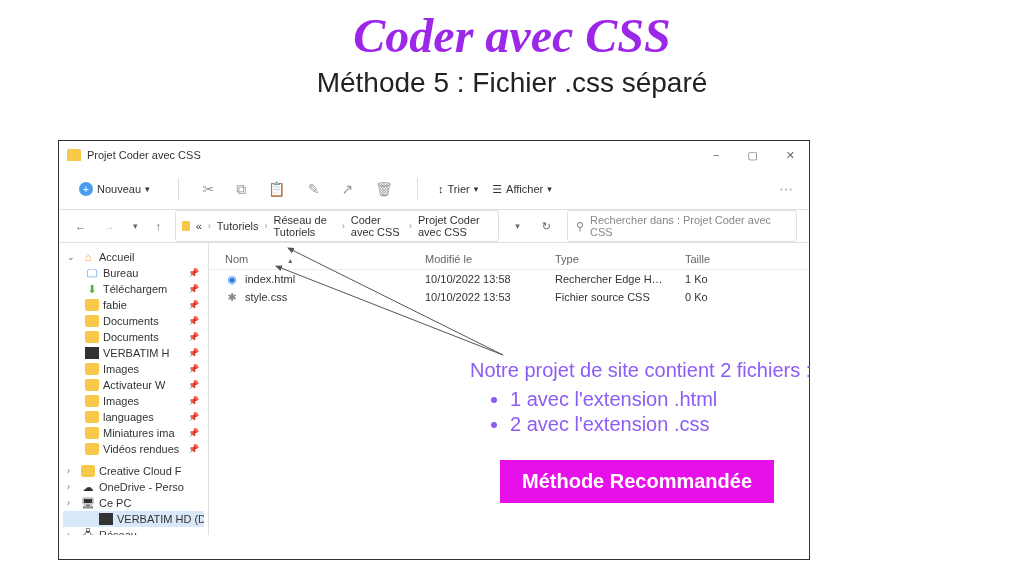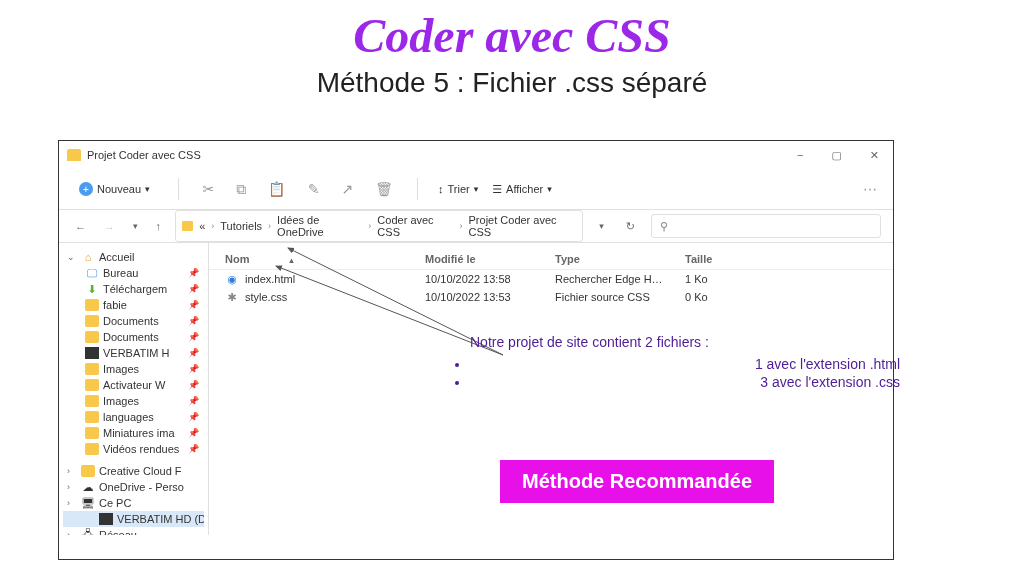--- a/index.html
+++ b/index.html
@@ -1,21 +1,21 @@
 <!DOCTYPE html>
 <html><head>
   <meta charset="utf-8">
   <style>
     * { margin: 0; padding: 0; box-sizing: border-box; font-family: 'Segoe UI', Arial, sans-serif; }
     body { width: 1024px; height: 578px; background: white; position: relative; overflow: hidden; }
     
     .title { text-align: center; font-family: 'Brush Script MT', cursive; font-size: 48px; font-weight: bold; font-style: italic; color: #9c27e8; margin-top: 8px; }
     .subtitle { text-align: center; font-size: 28px; color: #222; margin-top: 4px; margin-bottom: 20px; }
     
-    .explorer-window { position: absolute; top: 140px; left: 58px; width: 836px; height: 420px; border: 1px solid #333; background: white; font-size: 11px; color: #333; }
+    .explorer-window { position: absolute; top: 140px; left: 58px; width: 752px; height: 420px; border: 1px solid #333; background: white; font-size: 11px; color: #333; }
     
     .win-titlebar { display: flex; align-items: center; justify-content: space-between; padding: 4px 8px; height: 28px; }
     .win-title-left { display: flex; align-items: center; gap: 6px; }
     .win-folder-icon { width: 14px; height: 12px; background: #f8c84a; border-radius: 2px 2px 0 0; }
     .win-controls { display: flex; gap: 16px; color: #666; }
     .win-btn { cursor: pointer; padding: 0 6px; }
     
     .toolbar { display: flex; align-items: center; padding: 4px 12px; height: 40px; gap: 14px; }
     .new-btn { display: flex; align-items: center; gap: 4px; padding: 3px 8px; border-radius: 4px; }
     .plus-circle { width: 14px; height: 14px; border-radius: 50%; background: #4a9cf0; color: white; display: flex; align-items: center; justify-content: center; font-size: 10px; }
@@ -42,37 +42,37 @@
     .tree-icon.folder { background: #f8c84a; border-radius: 2px; }
     .tree-icon.home { color: #f0a030; }
     .tree-icon.desktop { color: #3a8de8; }
     .tree-icon.download { color: #5ab030; }
     .tree-icon.dark { background: #333; }
     .tree-item.child { padding-left: 22px; }
     .tree-item.selected { background: #d8e8f8; }
     .pin { color: #888; font-size: 9px; margin-left: auto; }
     
     .content { flex: 1; padding: 6px 0; }
-    .columns { display: flex; padding: 4px 16px; color: #666; font-size: 11px; border-bottom: 1px solid #eee; font-weight: bold; }
+    .columns { display: flex; padding: 4px 16px; color: #666; font-size: 11px; border-bottom: 1px solid #eee; }
     .col-name { width: 200px; }
     .col-date { width: 130px; }
     .col-type { width: 130px; }
     .col-size { width: 80px; text-align: left; }
     .sort-ind { font-size: 8px; margin-left: 40px; }
     .file-row { display: flex; align-items: center; padding: 2px 16px; cursor: pointer; }
     .file-icon { width: 14px; height: 14px; display: flex; align-items: center; justify-content: center; margin-right: 6px; flex-shrink: 0; }
     .file-icon.html { color: #2a7de0; }
     .file-icon.css { color: #888; }
     
     .statusbar { height: 24px; border-top: 1px solid #e0e0e0; display: flex; align-items: center; padding: 0 12px; justify-content: space-between; }
     .status-icons { display: flex; gap: 6px; color: #666; }
     .status-icon { border: 1px solid #888; width: 16px; height: 14px; display: flex; align-items: center; justify-content: center; font-size: 8px; cursor: pointer; }
     
-    .annotation { position: absolute; left: 470px; top: 334px; width: 430px; font-size: 14px; color: #4c1d95; }
-    .annotation ul { margin-top: 6px; text-align: right; }
+    .annotation { position: absolute; left: 470px; top: 359px; width: 430px; font-size: 20px; color: #8b5cf6; }
+    .annotation ul { margin-left: 40px; margin-top: 6px; }
     .annotation li { margin-bottom: 2px; }
     
     .reco-badge { position: absolute; left: 500px; top: 460px; background: #e810e8; color: white; font-weight: bold; font-size: 20px; padding: 10px 22px; }
     
     .arrow-line { position: absolute; stroke: #555; stroke-width: 1; fill: none; }
   </style>
 </head>
 <body>
 
 <div class="title">Coder avec CSS</div>
@@ -123,30 +123,31 @@
     <span class="nav-arrow">←</span>
     <span class="nav-arrow disabled">→</span>
     <span class="nav-arrow" style="font-size:9px;">▾</span>
     <span class="nav-arrow">↑</span>
     <div class="breadcrumb">
       <span class="bc-folder-icon"></span>
       <span class="bc-item">«</span>
       <span class="bc-sep">›</span>
       <span class="bc-item">Tutoriels</span>
       <span class="bc-sep">›</span>
-      <span class="bc-item">Idées de OneDrive</span>
+      <span class="bc-item">Réseau de Tutoriels</span>
       <span class="bc-sep">›</span>
       <span class="bc-item">Coder avec CSS</span>
       <span class="bc-sep">›</span>
       <span class="bc-item">Projet Coder avec CSS</span>
     </div>
     <span class="refresh-btn" style="font-size:9px;">▾</span>
     <span class="refresh-btn">↻</span>
     <div class="searchbox">
       <span>⚲</span>
+      <span>Rechercher dans : Projet Coder avec CSS</span>
     </div>
   </div>
 
   <div class="explorer-body">
     <div class="sidebar">
       <div class="tree-item">
         <span class="tree-caret">⌄</span>
         <span class="tree-icon home">⌂</span>
         <span>Accueil</span>
       </div>
@@ -282,17 +283,17 @@
       </marker>
     </defs>
   <line class="arrow-line" x1="445" y1="215" x2="230" y2="108" marker-end="url(#ah)"></line>
   <line class="arrow-line" x1="445" y1="215" x2="218" y2="126" marker-end="url(#ah)"></line>
 </svg>
 
 <div class="annotation">
   <div>Notre projet de site contient 2 fichiers :</div>
   <ul>
     <li>1 avec l'extension .html</li>
-    <li>3 avec l'extension .css</li>
+    <li>2 avec l'extension .css</li>
   </ul>
 </div>
 
 <div class="reco-badge">Méthode Recommandée</div>
 
 </body></html>

